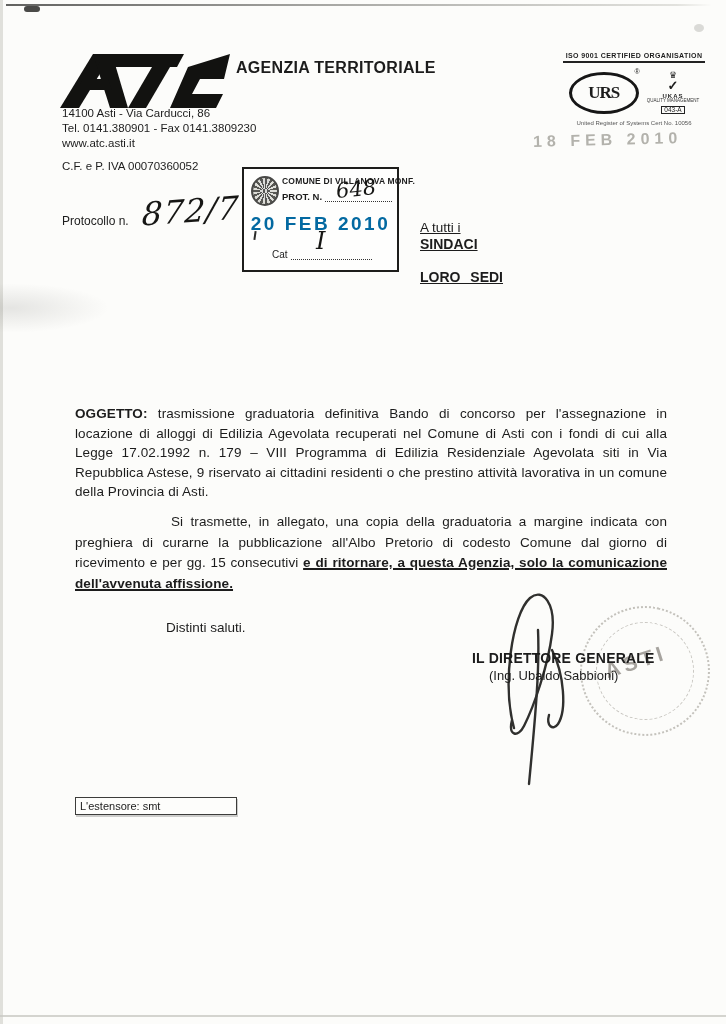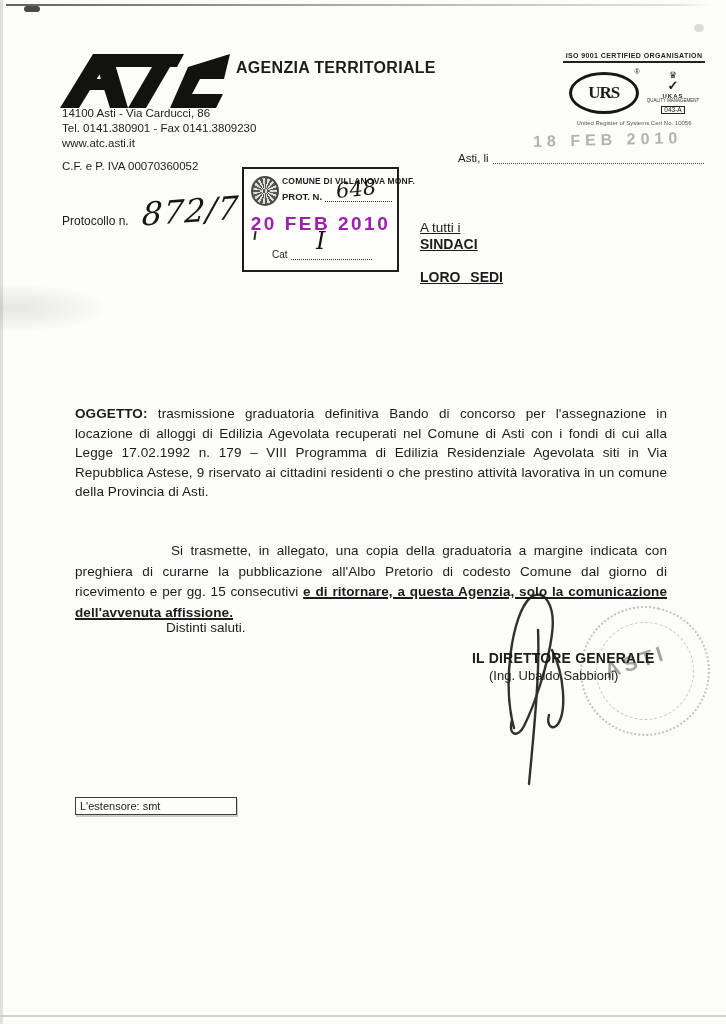--- a/index.html
+++ b/index.html
@@ -50,34 +50,34 @@
   .protocol-number{top:192px;left:142px;font-size:32px;transform:rotate(-4deg) skewX(-8deg);letter-spacing:1px;}
   
   .stamp-box{top:167px;left:242px;width:153px;height:101px;border:2px solid #1d1d1b;background:rgba(255,255,255,.6);}
   .crest{top:7px;left:7px;width:24px;height:26px;border:2px solid #2a2a28;border-radius:50%;
     background:repeating-conic-gradient(#3a3a36 0 12deg,#d8d8d2 12deg 24deg);opacity:.85;}
   .stamp-muni{top:7px;left:38px;width:112px;font-size:8.5px;font-weight:bold;letter-spacing:.2px;white-space:nowrap;}
   .stamp-prot-row{top:22px;left:38px;width:110px;font-size:9.5px;font-weight:bold;display:flex;align-items:center;}
   .stamp-prot-row .dots{flex:1;border-bottom:1.5px dotted #333;height:10px;margin-left:3px;}
   .stamp-prot-num{top:8px;left:92px;font-size:21px;transform:rotate(-6deg);}
   .stamp-date{top:44px;left:0;width:100%;text-align:center;font-size:19px;font-weight:600;
-    letter-spacing:2.5px;color:#a21caf;white-space:nowrap;}
+    letter-spacing:2.5px;color:#0369a1;white-space:nowrap;}
   .stamp-tick{top:62px;left:10px;width:2px;height:9px;background:#2c2c2a;transform:rotate(8deg);}
   .stamp-cat-row{top:80px;left:28px;width:100px;font-size:10px;display:flex;align-items:flex-end;}
   .stamp-cat-row .dots{flex:1;border-bottom:1.5px dotted #333;height:10px;margin-left:3px;}
   .stamp-cat-val{top:58px;left:72px;font-size:24px;}
   
   .recipient{top:219px;left:420px;font-size:13.5px;line-height:17px;text-decoration:underline;}
   .recipient .bold{font-weight:bold;font-size:14px;}
   .recipient .loro{margin-top:16px;word-spacing:6px;}
   
   .para{left:75px;width:592px;font-size:13.5px;line-height:19.5px;text-align:justify;letter-spacing:.1px;}
   .subject{top:404px;}
   .subject .lbl{font-weight:bold;}
-  .transmit{top:541px;text-indent:96px;line-height:20.5px;}
+  .transmit{top:512px;text-indent:96px;line-height:20.5px;}
   .emph{font-weight:bold;text-decoration:underline;text-decoration-thickness:1.5px;}
   .closing{top:620px;left:166px;font-size:13.5px;}
   
   .sig-title{top:650px;left:472px;font-size:14px;font-weight:bold;letter-spacing:.2px;}
   .sig-name{top:668px;left:489px;font-size:13px;}
   .sig-scribble{top:588px;left:468px;pointer-events:none;}
   .round-stamp{top:606px;left:580px;width:126px;height:126px;border:2px dotted rgba(128,124,114,.45);
     border-radius:50%;transform:rotate(12deg);}
   .round-stamp .inner{position:absolute;top:14px;left:14px;right:14px;bottom:14px;
     border:1.5px dashed rgba(128,124,114,.4);border-radius:50%;}
@@ -137,24 +137,20 @@
   <div class="abs address">
     <div>14100 Asti - Via Carducci, 86</div>
     <div>Tel. 0141.380901 - Fax 0141.3809230</div>
     <div>www.atc.asti.it</div>
   </div>
 
   <div class="abs vat">C.F. e P. IVA 00070360052</div>
 
   <div class="abs faint-stamp">18 FEB 2010</div>
 
-  <div class="abs date-line">
-    <span>Asti, li</span>
-    <span class="date-dots"></span>
-  </div>
 
   <div class="abs protocol-label">Protocollo n.</div>
   <div class="abs protocol-number handwritten">872/7</div>
 
   <div class="abs stamp-box">
     <div class="abs crest"></div>
     <div class="abs stamp-muni">COMUNE DI VILLANOVA MONF.</div>
     <div class="abs stamp-prot-row">
       <span>PROT. N.</span>
       <span class="dots"></span>

